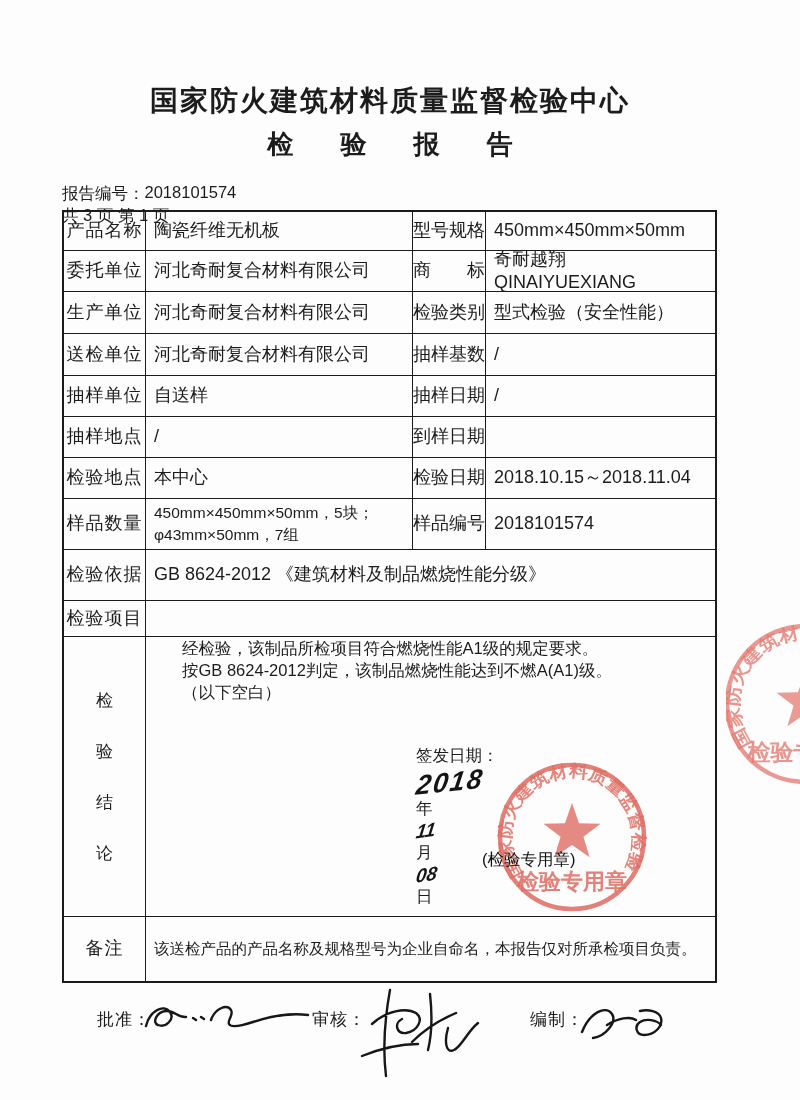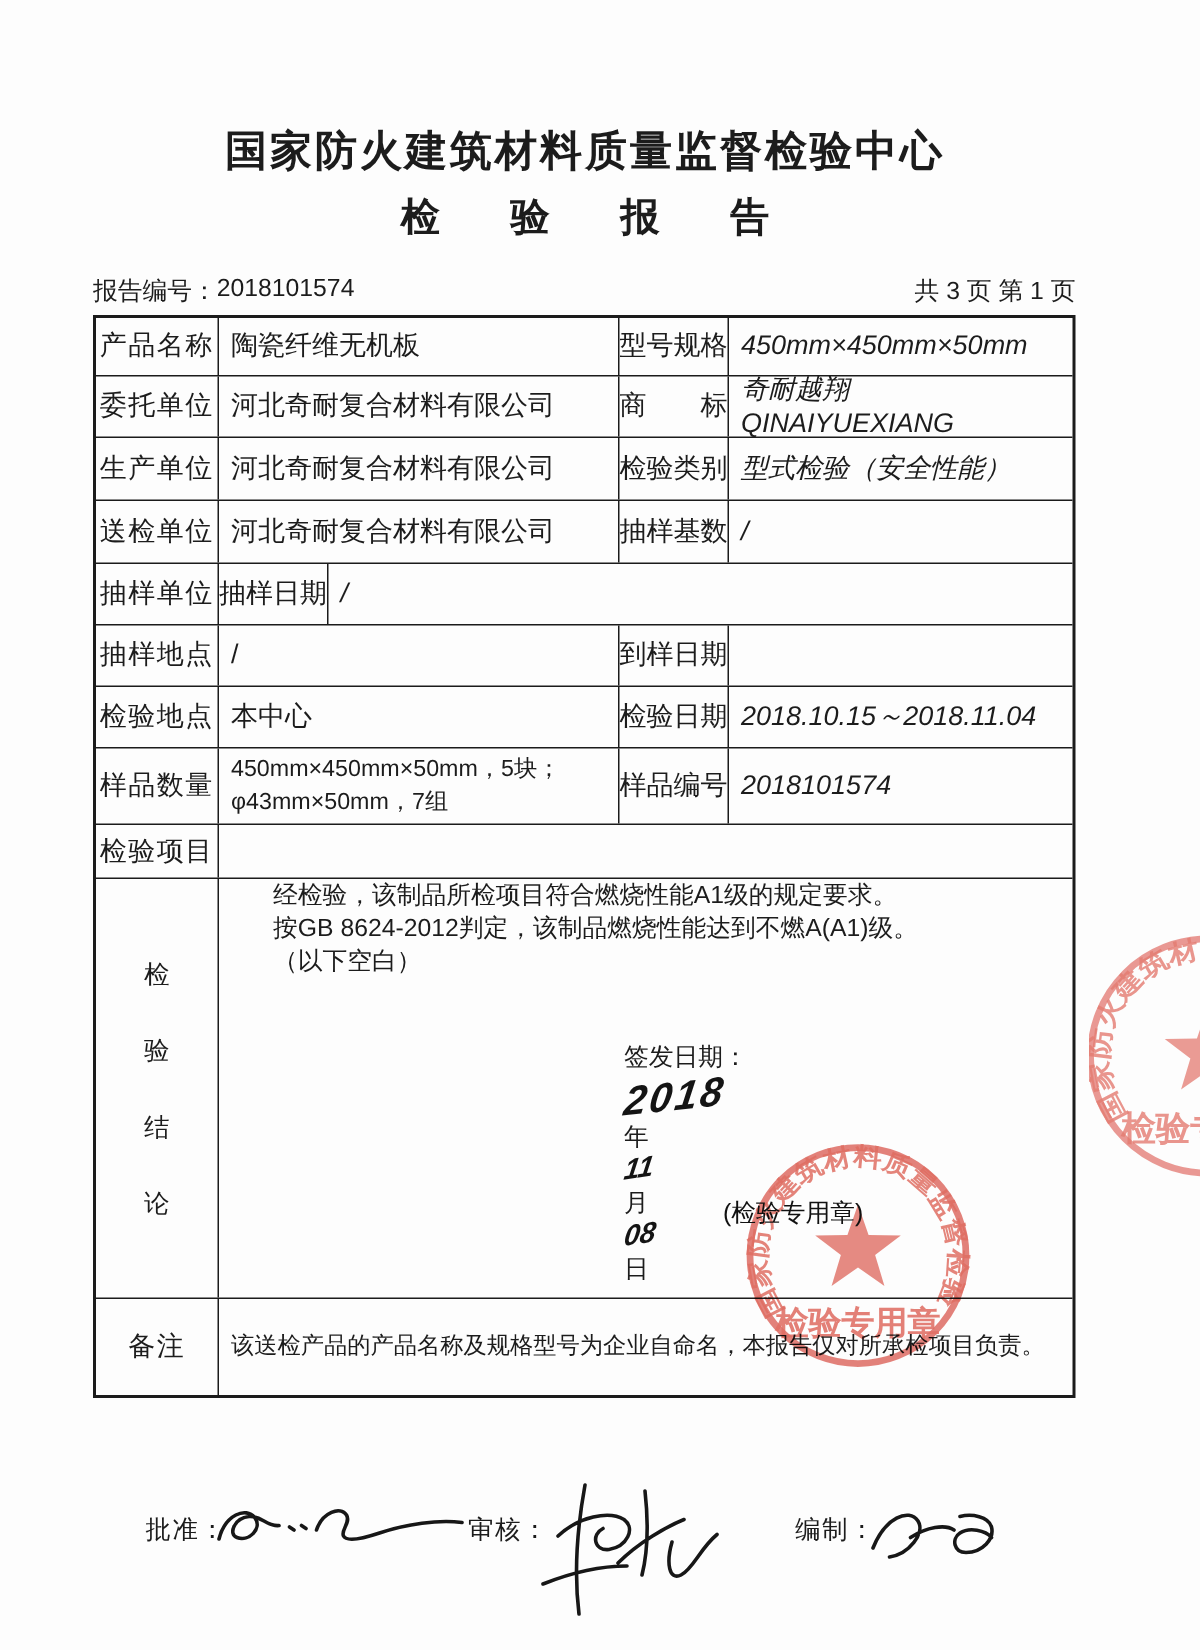--- a/index.html
+++ b/index.html
@@ -13,35 +13,35 @@
   .page-title {
     position:absolute; left:0; top:82px; width:780px;
     text-align:center; font-size:28px; font-weight:bold; letter-spacing:2px;
   }
   .page-subtitle {
     position:absolute; left:0; top:127px; width:780px;
     text-align:center; font-size:26px; font-weight:bold; letter-spacing:20px; text-indent:20px;
   }
   .meta-line {
     position:absolute; left:62px; top:183px; width:655px;
-    display:flex; justify-content:space-between; font-size:16.5px;
+    display:flex; font-size:16.5px;flex-direction:column;
   }
   .meta-left { display:flex; }
   
   .report-table {
     position:absolute; left:62px; top:210px; width:655px;
     border:2px solid #1b1b1b; background:transparent;
   }
   .trow { display:flex; border-top:1.5px solid #1b1b1b; }
   .trow:first-child { border-top:none; }
   .c { display:flex; align-items:center; font-size:18px; line-height:1.3; }
   .lab { width:82px; justify-content:center; letter-spacing:1px; border-right:1.5px solid #1b1b1b; text-align:center; }
   .val1 { width:267px; padding:3px 8px; border-right:1.5px solid #1b1b1b; }
   .lab2 { width:73px; justify-content:center; border-right:1.5px solid #1b1b1b; white-space:pre; }
-  .val2 { flex:1; padding:3px 8px;font-style:italic; }
+  .val2 { flex:1; padding:3px 8px; }
   .valfull { flex:1; padding:3px 8px; }
   .wrapv { font-size:15.5px; line-height:1.45; }
   .remark-val { font-size:15.5px; }
   
   .concl-row { position:relative; }
   .concl-label {
     width:82px; border-right:1.5px solid #1b1b1b;
     display:flex; flex-direction:column; align-items:center; justify-content:center;
     gap:28px; font-size:17px; letter-spacing:0;
   }
@@ -114,20 +114,21 @@
 
   <div class="trow" style="height:42px">
     <div class="c lab">送检单位</div>
     <div class="c val1">河北奇耐复合材料有限公司</div>
     <div class="c lab2">抽样基数</div>
     <div class="c val2">/</div>
   </div>
 
   <div class="trow" style="height:41px">
     <div class="c lab">抽样单位</div>
+    <div class="c val1">自送样</div>
     <div class="c lab2">抽样日期</div>
     <div class="c val2">/</div>
   </div>
 
   <div class="trow" style="height:41px">
     <div class="c lab">抽样地点</div>
     <div class="c val1">/</div>
     <div class="c lab2">到样日期</div>
   </div>
 
@@ -138,20 +139,24 @@
     <div class="c val2">2018.10.15～2018.11.04</div>
   </div>
 
   <div class="trow" style="height:51px">
     <div class="c lab">样品数量</div>
     <div class="c val1 wrapv">450mm×450mm×50mm，5块；φ43mm×50mm，7组</div>
     <div class="c lab2">样品编号</div>
     <div class="c val2">2018101574</div>
   </div>
 
+  <div class="trow" style="height:51px">
+    <div class="c lab">检验依据</div>
+    <div class="c valfull">GB 8624-2012 《建筑材料及制品燃烧性能分级》</div>
+  </div>
 
   <div class="trow" style="height:36px">
     <div class="c lab">检验项目</div>
   </div>
 
   <div class="trow concl-row" style="height:280px">
     <div class="concl-label">
       <span>检</span>
       <span>验</span>
       <span>结</span>

